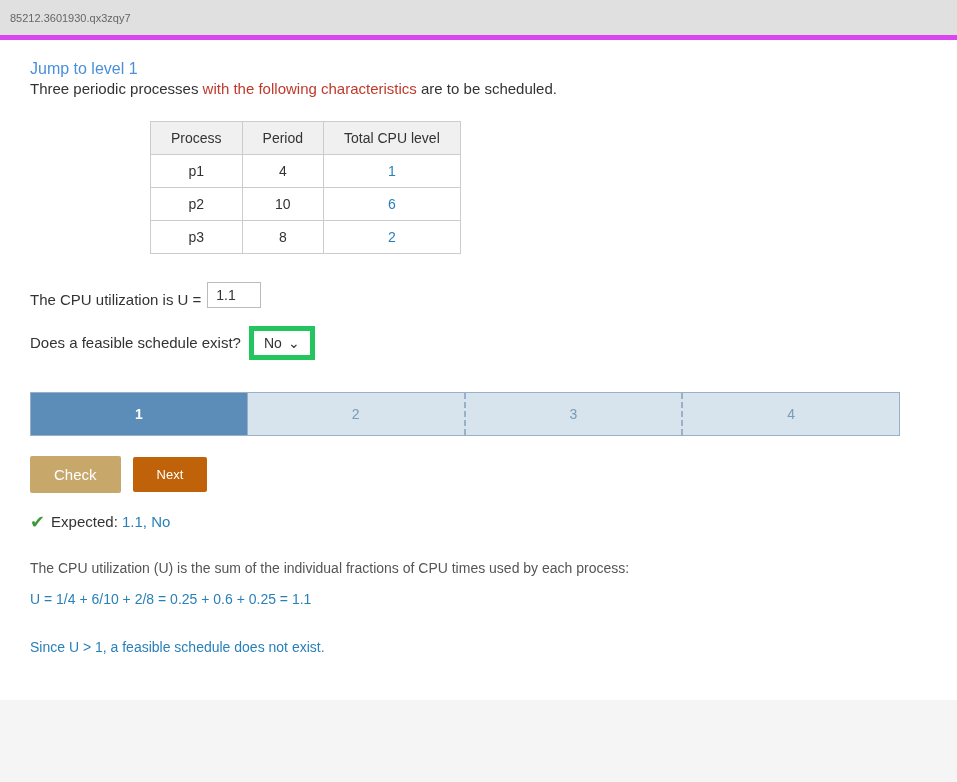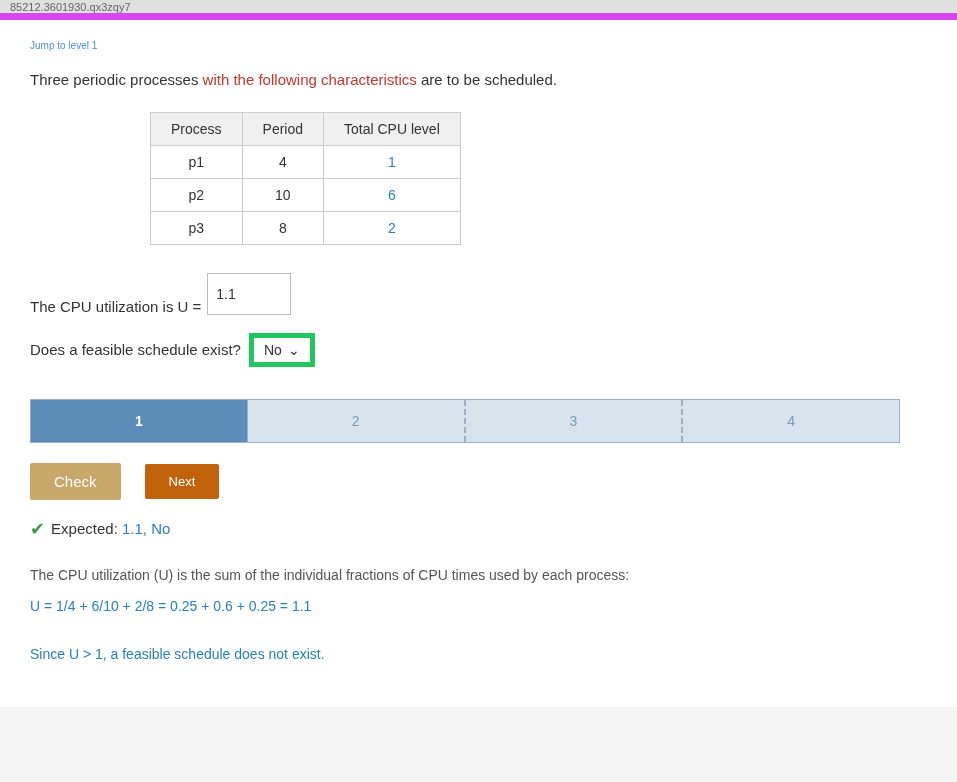--- a/index.html
+++ b/index.html
@@ -4,39 +4,38 @@
   <style>
     * { box-sizing: border-box; margin: 0; padding: 0; }
     body {
       font-family: Arial, sans-serif;
       font-size: 14px;
       background: #f5f5f5;
       color: #333;
     }
     .top-bar {
       background: #e0e0e0;
-      height: 20px;
-      border-bottom: 7px solid #d946ef;
+      height: 40px;
+      border-bottom: 5px solid #d946ef;
       display: flex;
       align-items: center;
       padding: 0 10px;
     }
     .page-id {
       font-size: 11px;
       color: #666;
     }
     .content {
       background: #fff;
       padding: 20px 30px 40px 30px;
       max-width: 957px;
     }
     .jump-link {
       color: #4a90d9;
-      font-size: 10px;
-      margin-bottom: 18px;
+      font-size: 16px;
       display: block;
       cursor: pointer;
       text-decoration: none;
     }
     .intro-text {
       font-size: 15px;
       color: #333;
       margin-bottom: 20px;
       line-height: 1.5;
     }
@@ -78,23 +77,23 @@
       align-items: flex-end;
       margin-bottom: 18px;
       font-size: 15px;
     }
     .cpu-util-row label {
       color: #333;
       margin-right: 6px;
     }
     .cpu-input {
       border: 1px solid #bbb;
-      padding: 12px 8px;
-      font-size: 14px;
-      width: 84px;
+      padding: 4px 8px;
+      font-size: 14px;
+      width: 54px;
       color: #333;
     }
     .feasible-row {
       display: flex;
       align-items: center;
       margin-bottom: 32px;
       font-size: 15px;
     }
     .feasible-row label {
       color: #333;
@@ -141,21 +140,21 @@
       background: #d8e4ed;
       color: #7a9ab5;
       border-left: 1px solid #9ab0c8;
     }
     .progress-segment.dashed-left {
       border-left: 2px dashed #9ab0c8;
     }
     .buttons-row {
       display: flex;
       align-items: center;
-      gap: 24px;
+      gap: 12px;
       margin-bottom: 18px;
     }
     .btn-check {
       background: #c8a86a;
       color: #fff;
       border: none;
       padding: 10px 24px;
       font-size: 15px;
       cursor: pointer;
       border-radius: 2px;

